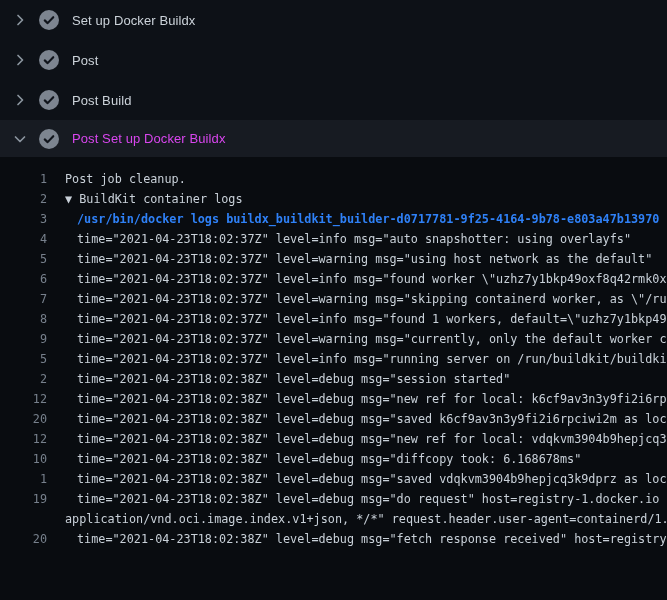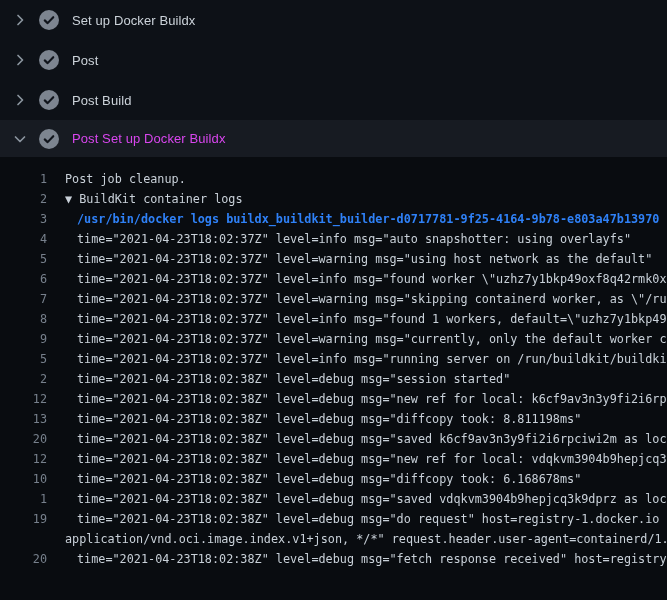--- a/index.html
+++ b/index.html
@@ -162,24 +162,20 @@
   <div class="log-line ind1 plain">
     <span class="num">2</span>
     <span class="txt"><span class="body">time="2021-04-23T18:02:38Z" level=debug msg="session started"</span></span>
   </div>
 
   <div class="log-line ind1 plain">
     <span class="num">12</span>
     <span class="txt"><span class="body">time="2021-04-23T18:02:38Z" level=debug msg="new ref for local: k6cf9av3n3y9fi2i6rpc</span></span>
   </div>
 
-  <div class="log-line ind1 plain">
-    <span class="num">13</span>
-    <span class="txt"><span class="body">time="2021-04-23T18:02:38Z" level=debug msg="diffcopy took: 8.811198ms"</span></span>
-  </div>
 
   <div class="log-line ind1 plain">
     <span class="num">20</span>
     <span class="txt"><span class="body">time="2021-04-23T18:02:38Z" level=debug msg="saved k6cf9av3n3y9fi2i6rpciwi2m as loca</span></span>
   </div>
 
   <div class="log-line ind1 plain">
     <span class="num">12</span>
     <span class="txt"><span class="body">time="2021-04-23T18:02:38Z" level=debug msg="new ref for local: vdqkvm3904b9hepjcq3k</span></span>
   </div>

